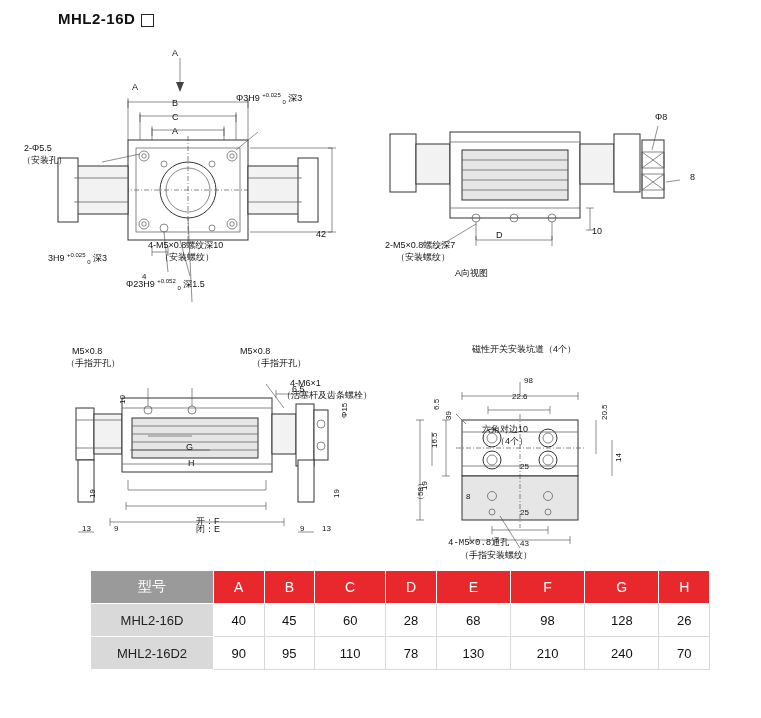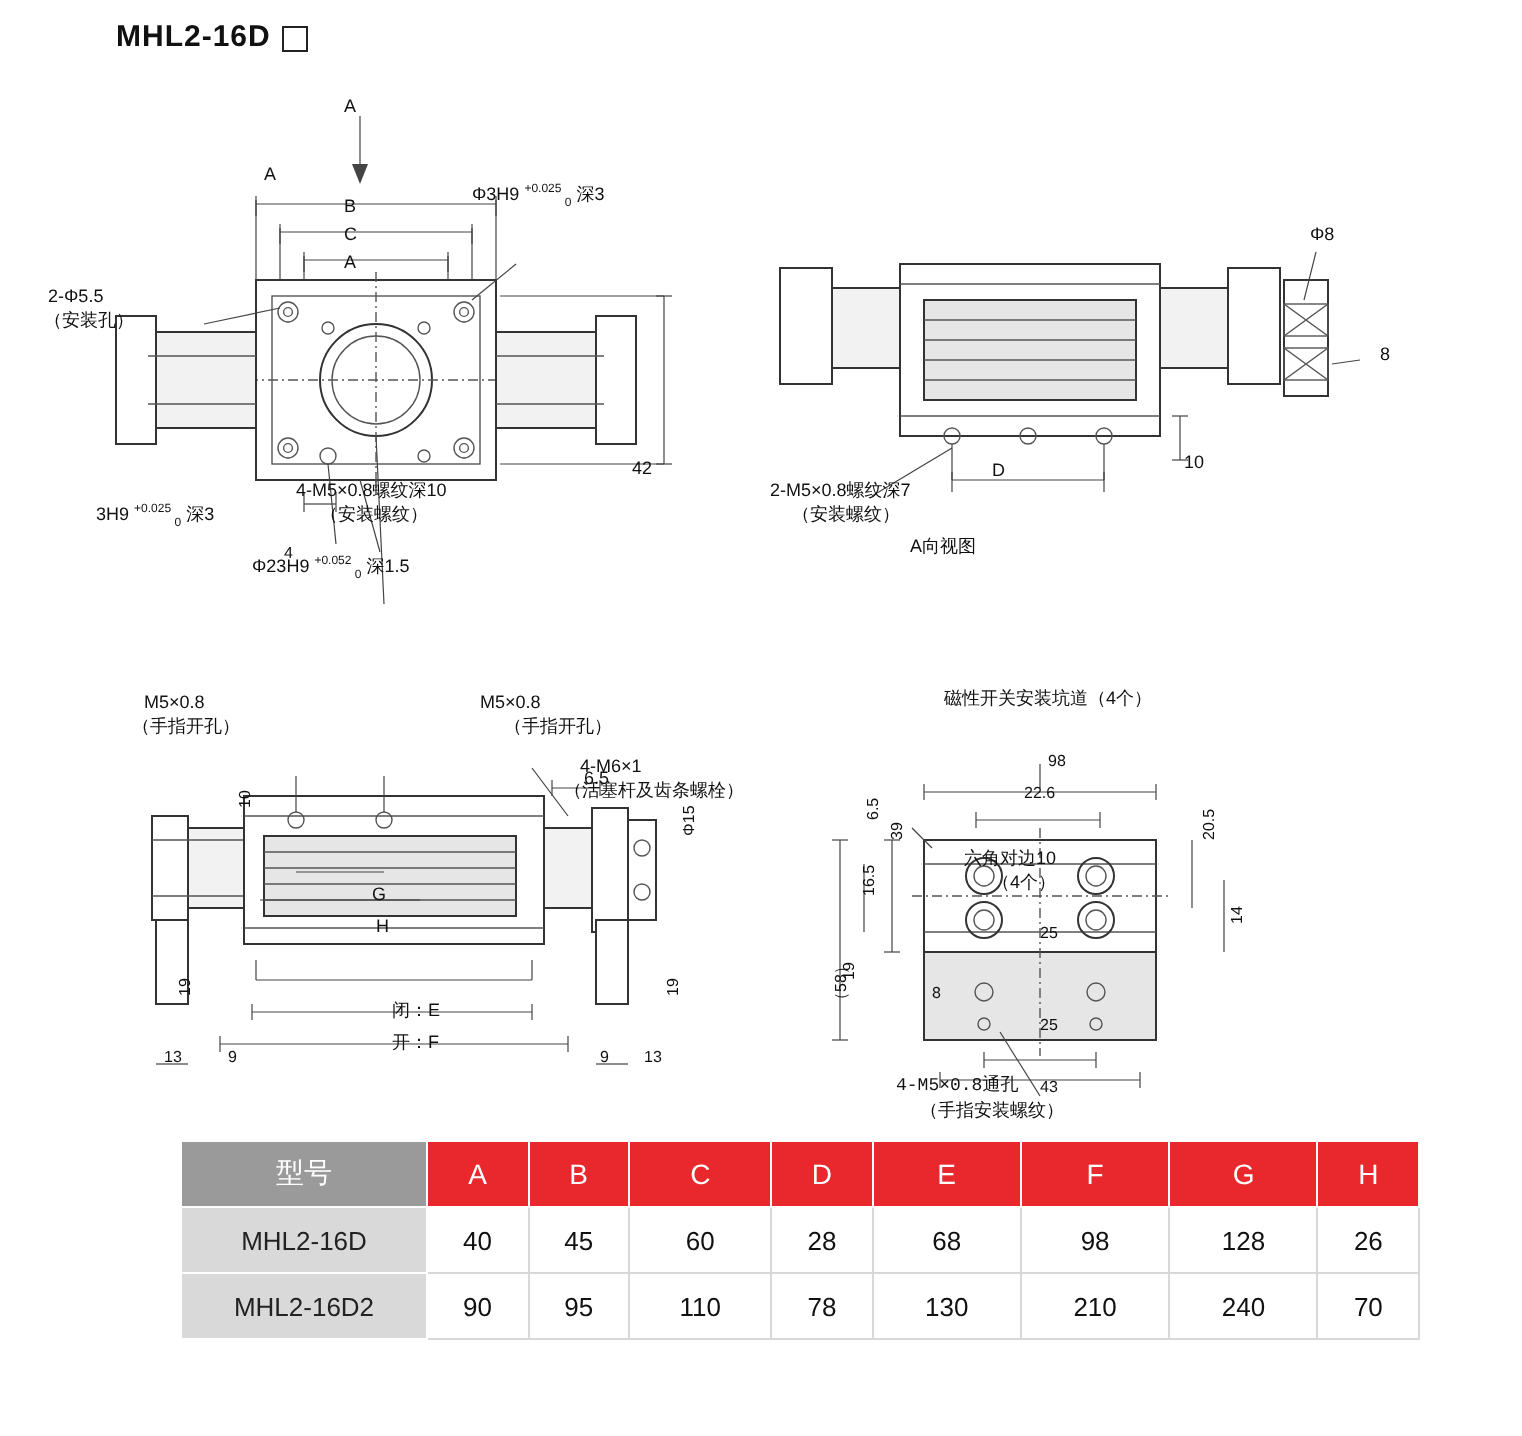--- a/index.html
+++ b/index.html
@@ -299,21 +299,21 @@
   <div class="lbl small vert" style="left:118px;top:404px;">10</div>
   <div class="lbl" style="left:288px;top:382px;"></div>
   <div class="lbl" style="left:292px;top:384px;">6.5</div>
   <div class="lbl small vert" style="left:340px;top:418px;">Φ15</div>
   <div class="lbl small vert" style="left:88px;top:498px;">19</div>
   <div class="lbl small vert" style="left:332px;top:498px;">19</div>
   <div class="lbl small" style="left:82px;top:524px;">13</div>
   <div class="lbl small" style="left:114px;top:524px;">9</div>
   <div class="lbl small" style="left:300px;top:524px;">9</div>
   <div class="lbl small" style="left:322px;top:524px;">13</div>
-  <div class="lbl" style="left:196px;top:500px;text-align:center;">闭：E</div>
+  <div class="lbl" style="left:196px;top:524px;text-align:center;">闭：E</div>
   <div class="lbl" style="left:196px;top:516px;">开：F</div>
 
   <div class="dwg" style="left:400px;top:380px;">
     <svg width="300" height="170" viewBox="0 0 300 170">
 
       <line class="dim" x1="62" y1="16" x2="178" y2="16"></line>
       <line class="dim" x1="62" y1="12" x2="62" y2="20"></line>
       <line class="dim" x1="178" y1="12" x2="178" y2="20"></line>
 
       <line class="dim" x1="88" y1="30" x2="150" y2="30"></line>

